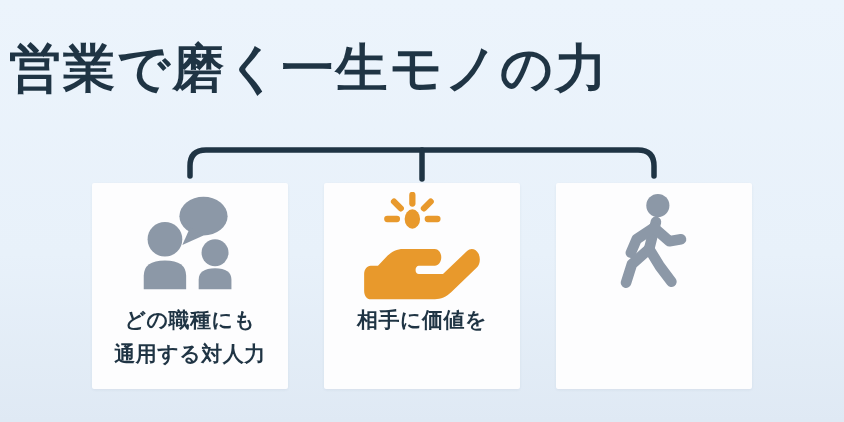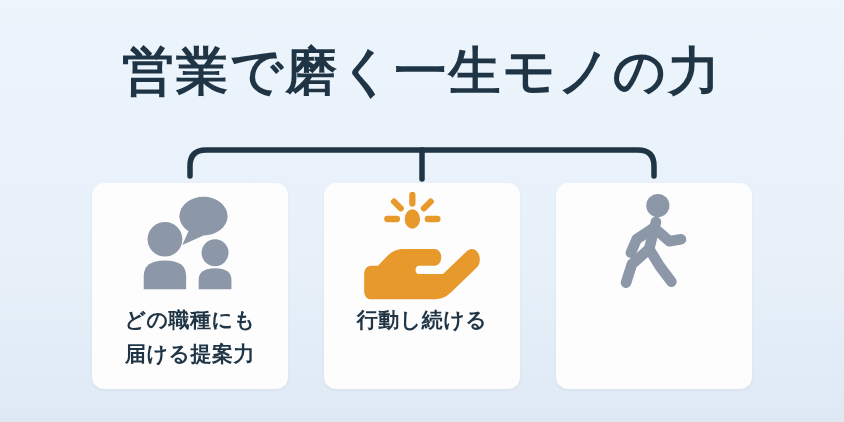--- a/index.html
+++ b/index.html
@@ -4,23 +4,22 @@
 <style>
   html,body{margin:0;padding:0;background:#ffffff;}
   .canvas{
     position:relative;
     width:844px;height:422px;
     overflow:hidden;
     font-family:"Liberation Sans","DejaVu Sans",sans-serif;
     background:linear-gradient(180deg,var(--background-top,#ecf4fc) 0%,#e8f1fa 60%,var(--background-bottom,#dfe9f4) 100%);
   }
   .title{
-    margin:0;
-    padding-top:40px;
-    text-align:center;
+    margin:9px;
+    padding-top:28px;
     font-size:52px;
     font-weight:900;
     letter-spacing:2px;
     color:var(--navy,#1f3444);
     line-height:1.2;
   }
   .bracket-svg{
     position:absolute;left:0;top:0;width:844px;height:422px;
     pointer-events:none;
   }
@@ -33,21 +32,21 @@
   .cards{
     position:absolute;
     top:183px;left:0;right:0;
     display:flex;
     justify-content:center;
     gap:36px;
   }
   .card{
     width:196px;height:206px;
     background:var(--card-background,#fdfdfe);
-    border-radius:12px;
+    border-radius:2px;
     box-shadow:0 1px 3px rgba(30,50,70,0.06);
     display:flex;
     flex-direction:column;
     align-items:center;
     padding-top:10px;
     box-sizing:border-box;
   }
   .card-icon{
     width:118px;height:106px;
     display:flex;align-items:center;justify-content:center;
@@ -88,38 +87,38 @@
           <ellipse class="fill-gray" cx="74" cy="24" rx="25" ry="20"></ellipse>
           <path class="fill-gray" d="M60 36 L52 54 L74 44 Z"></path>
           <circle class="fill-gray" cx="34" cy="48" r="18"></circle>
           <path class="fill-gray" d="M12 100 V86 Q12 70 34 70 Q56 70 56 86 V100 Z"></path>
           <circle class="fill-gray" cx="86" cy="62" r="14"></circle>
           <path class="fill-gray" d="M69 100 V90 Q69 78 86 78 Q103 78 103 90 V100 Z"></path>
         </svg>
       </div>
       <div class="card-label">
         <span>どの職種にも</span>
-        <span>届ける提案力</span>
+        <span>通用する対人力</span>
       </div>
     </div>
 
     <div class="card">
       <div class="card-icon">
         <svg viewBox="0 0 120 112" width="116" height="108" xmlns="http://www.w3.org/2000/svg">
           <ellipse class="fill-orange" cx="50" cy="28" rx="8" ry="10"></ellipse>
           <path class="stroke-orange" d="M50 3 V12"></path>
           <path class="stroke-orange" d="M31 10 L38 17"></path>
           <path class="stroke-orange" d="M69 10 L62 17"></path>
           <path class="stroke-orange" d="M24 28 H34"></path>
           <path class="stroke-orange" d="M66 28 H76"></path>
           <path class="fill-orange" transform="translate(0,-28) scale(0.2083,0.272)" d="M559.7 392.2c17.8-13.1 21.6-38.1 8.5-55.9s-38.1-21.6-55.9-8.5L392.6 416H272c-8.8 0-16-7.2-16-16s7.2-16 16-16h16 64c17.7 0 32-14.3 32-32s-14.3-32-32-32H288 272 193.7c-29.1 0-57.3 9.9-80 28L68.8 384H32c-17.7 0-32 14.3-32 32v64c0 17.7 14.3 32 32 32H192 352.5c29 0 57.3-9.3 80.7-26.5l126.6-93.3z"></path>
         </svg>
       </div>
       <div class="card-label">
-        <span>行動し続ける</span>
+        <span>相手に価値を</span>
       </div>
     </div>
 
     <div class="card">
       <div class="card-icon">
         <svg viewBox="0 0 120 110" width="116" height="106" xmlns="http://www.w3.org/2000/svg">
           <circle class="fill-gray" cx="64" cy="13" r="12"></circle>
           <path class="stroke-gray" d="M62 30 L55 58"></path>
           <path class="stroke-gray" d="M60 36 L42 48 L36 62"></path>
           <path class="stroke-gray" d="M60 36 L76 50 L88 48"></path>

